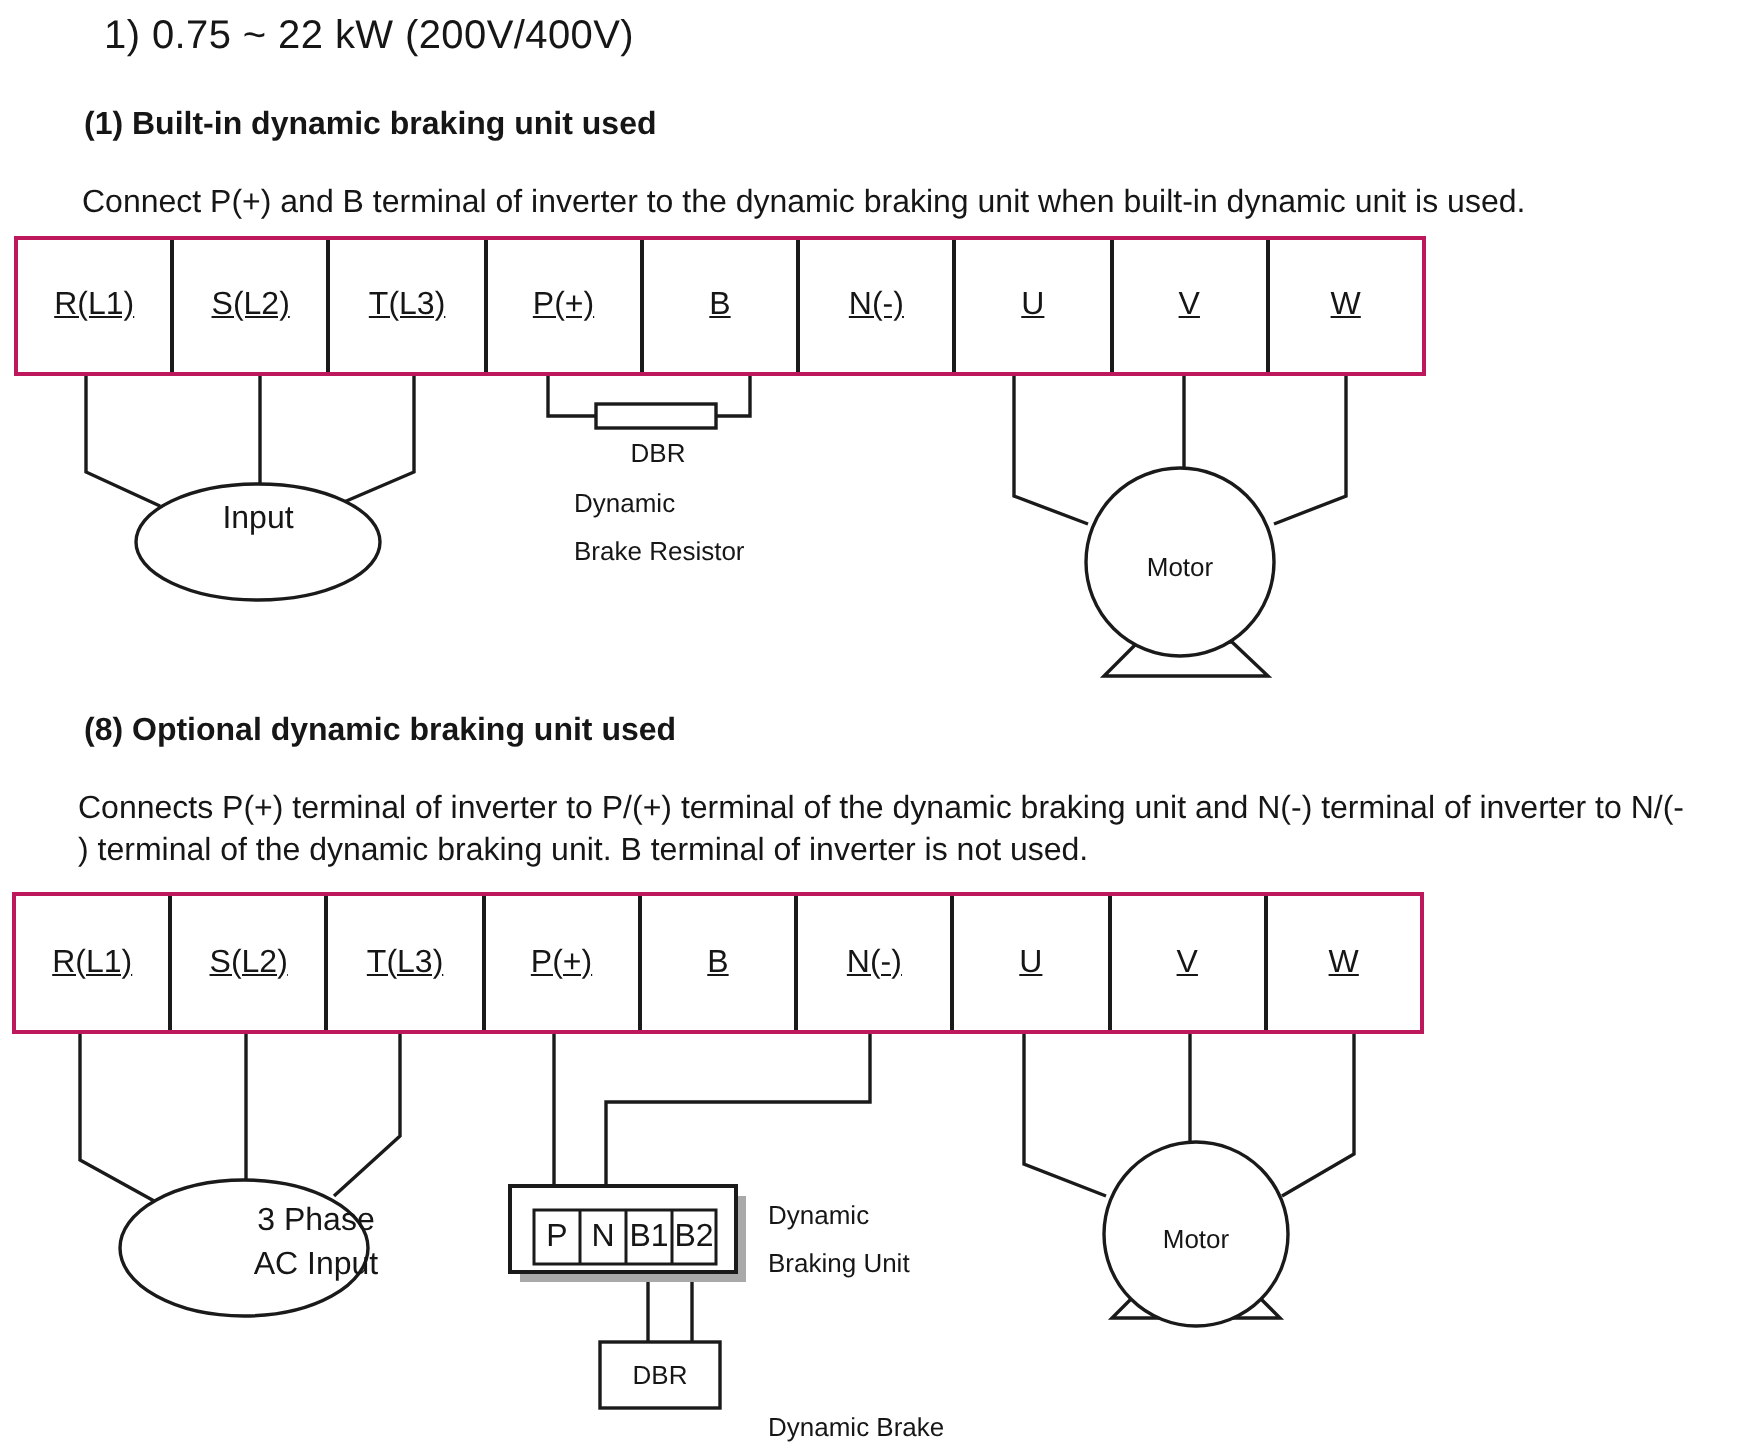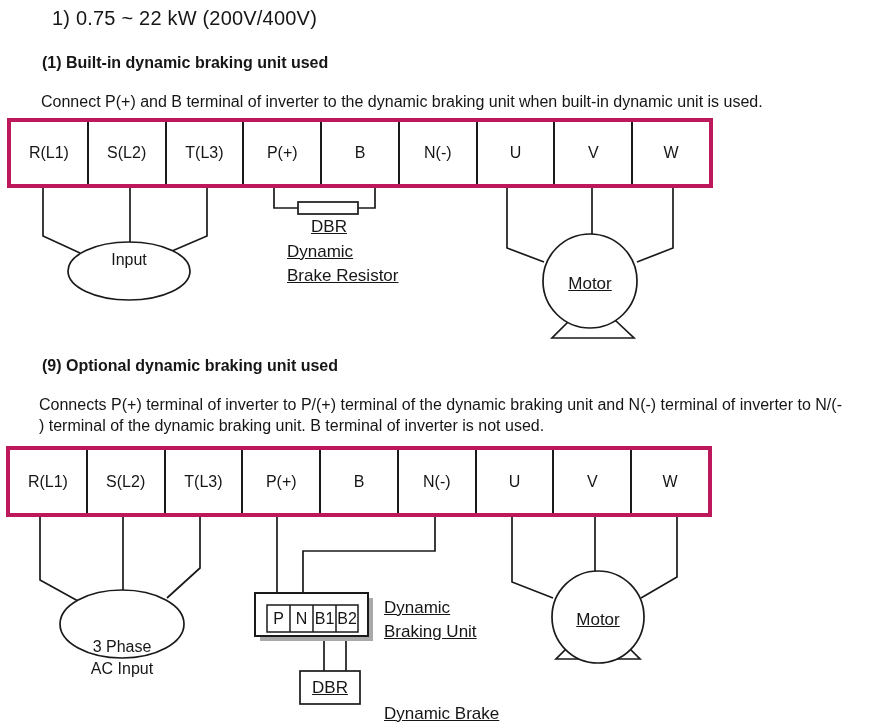--- a/index.html
+++ b/index.html
@@ -6,46 +6,46 @@
   .page{
     position:relative;width:879px;height:728px;background:#ffffff;
     font-family:"Liberation Sans",sans-serif;color:#161616;overflow:hidden;
   }
   .abs{position:absolute;}
   .title{font-size:20px;letter-spacing:0.2px;margin-left:44px;}
   .h2{font-size:16px;font-weight:bold;}
   .body-text{font-size:16px;margin-top:16px;}
   .strip{
     position:absolute;display:flex;box-sizing:border-box;
-    border:4px solid #be185d;background:#fff;z-index:1;
+    border:2px solid #be185d;background:#fff;z-index:1;text-decoration:underline;
   }
   .cell{
     flex:1;display:flex;align-items:center;justify-content:center;
     border-right:2px solid #1a1a1a;font-size:16px;box-sizing:border-box;
   }
   .cell:last-child{border-right:none;}
   svg.overlay{position:absolute;left:0;top:0;z-index:2;pointer-events:none;}
   .lbl{position:absolute;z-index:3;}
   .center{text-align:center;}
-  .cap17{font-size:17px;line-height:24px;text-decoration:underline;}
+  .cap17{font-size:13px;line-height:24px;}
   .cap16{font-size:16px;line-height:22px;}
   .flexc{display:flex;align-items:center;justify-content:center;}
   .dbu-cell{position:absolute;z-index:3;display:flex;align-items:center;justify-content:center;font-size:16px;}
 </style>
 </head>
 <body>
 
 <div class="page">
 
   <div class="abs title" style="left:8px;top:7px;">1) 0.75 ~ 22 kW (200V/400V)</div>
 
   <div class="abs h2" style="left:42px;top:54px;">(1) Built-in dynamic braking unit used</div>
   <div class="abs body-text" style="left:41px;top:77px;">Connect P(+) and B terminal of inverter to the dynamic braking unit when built-in dynamic unit is used.</div>
 
-  <div class="abs h2" style="left:42px;top:357px;">(9) Optional dynamic braking unit used</div>
+  <div class="abs h2" style="left:42px;top:357px;">(8) Optional dynamic braking unit used</div>
   <div class="abs body-text" style="left:39px;top:380px;">Connects P(+) terminal of inverter to P/(+) terminal of the dynamic braking unit and N(-) terminal of inverter to N/(-</div>
   <div class="abs body-text" style="left:39px;top:401px;">) terminal of the dynamic braking unit. B terminal of inverter is not used.</div>
 
   <div class="strip" style="left:7px;top:118px;width:706px;height:70px;">
     <div class="cell">
         <span>R(L1)</span>
       </div>
     <div class="cell">
         <span>S(L2)</span>
       </div>
@@ -164,19 +164,19 @@
     <div>Dynamic</div>
     <div>Braking Unit</div>
   </div>
 
   <div class="lbl cap17 flexc" style="left:300px;top:671px;width:60px;height:33px;">DBR</div>
   <div class="lbl cap17" style="left:384px;top:702px;">
     <div>Dynamic Brake</div>
     <div>Connect</div>
   </div>
 
-  <div class="lbl cap16 center" style="left:60px;top:636px;width:124px;">
+  <div class="lbl cap16 center" style="left:60px;top:600px;width:124px;padding-left:36px;">
     <div>3 Phase</div>
     <div>AC Input</div>
   </div>
   <div class="lbl cap17 center" style="left:548px;top:608px;width:100px;">Motor</div>
 
 </div>
 
 </body></html>

